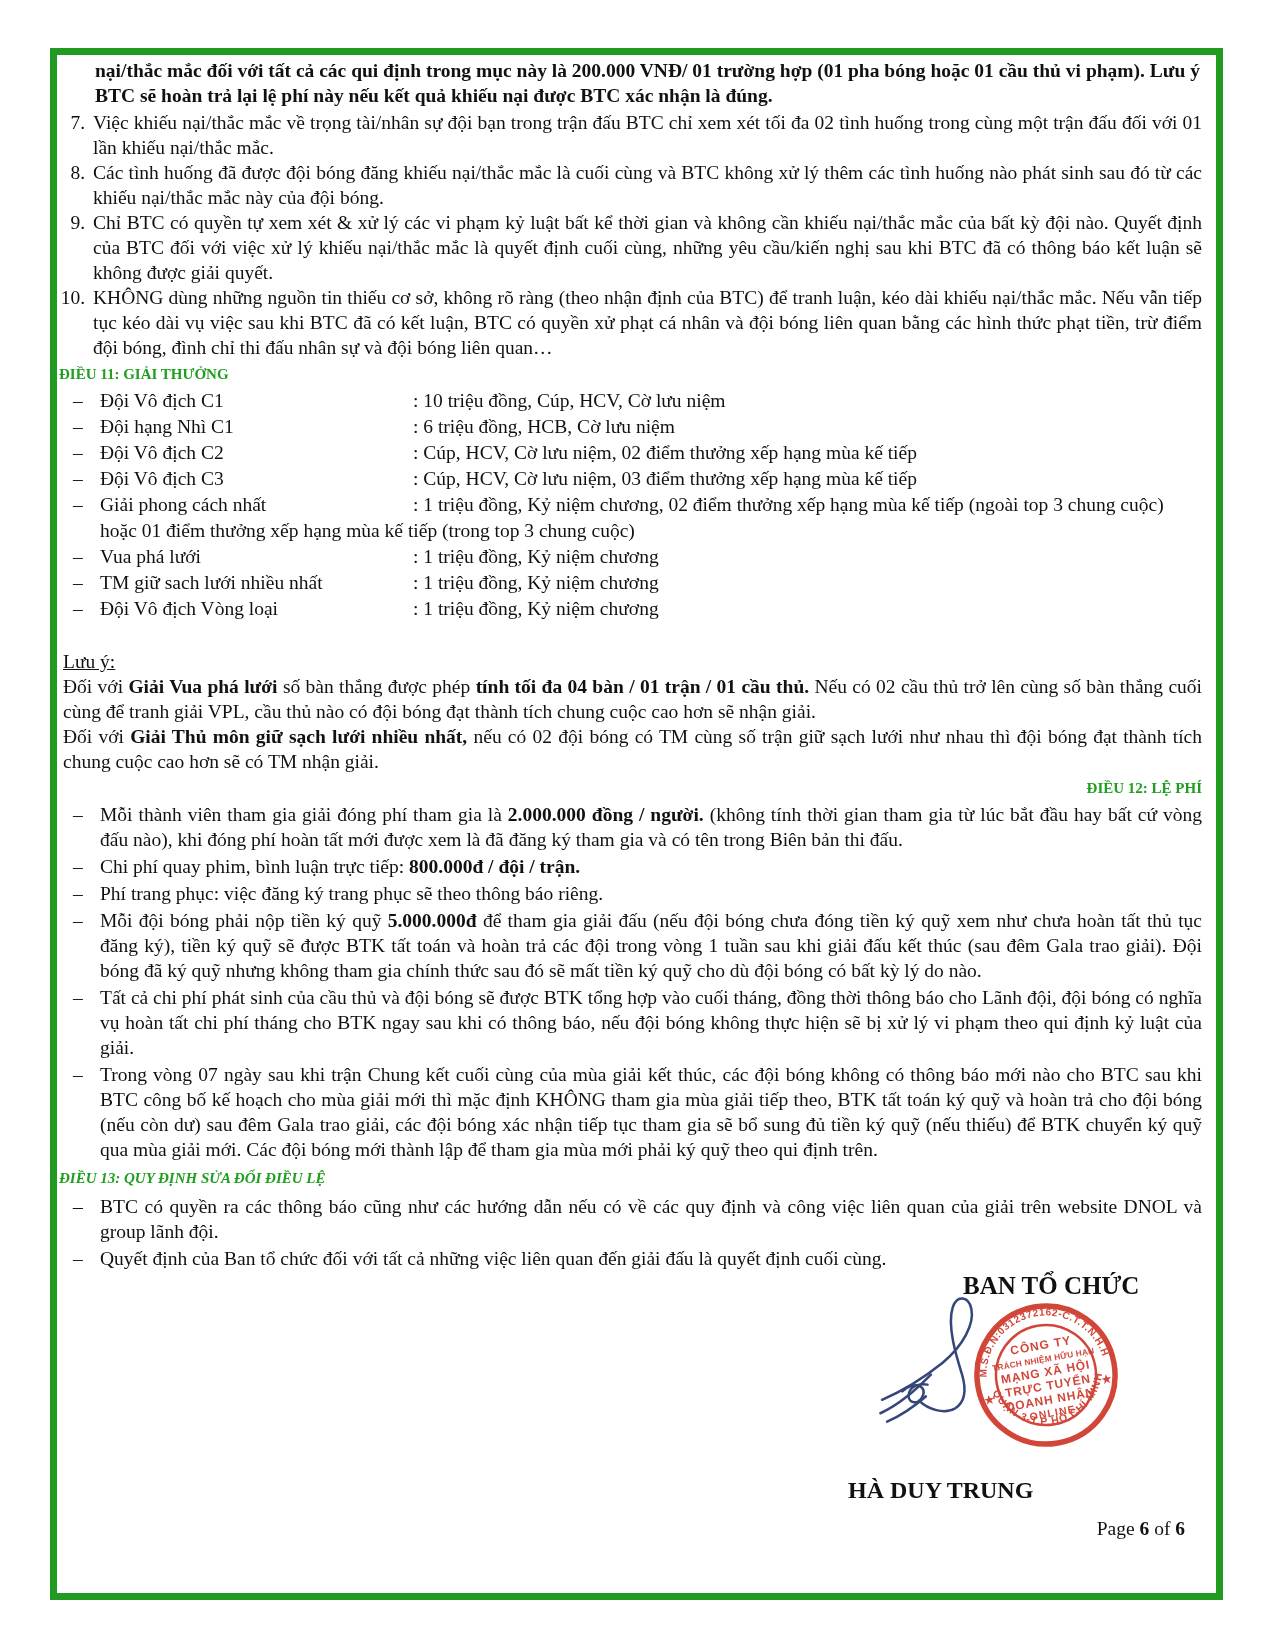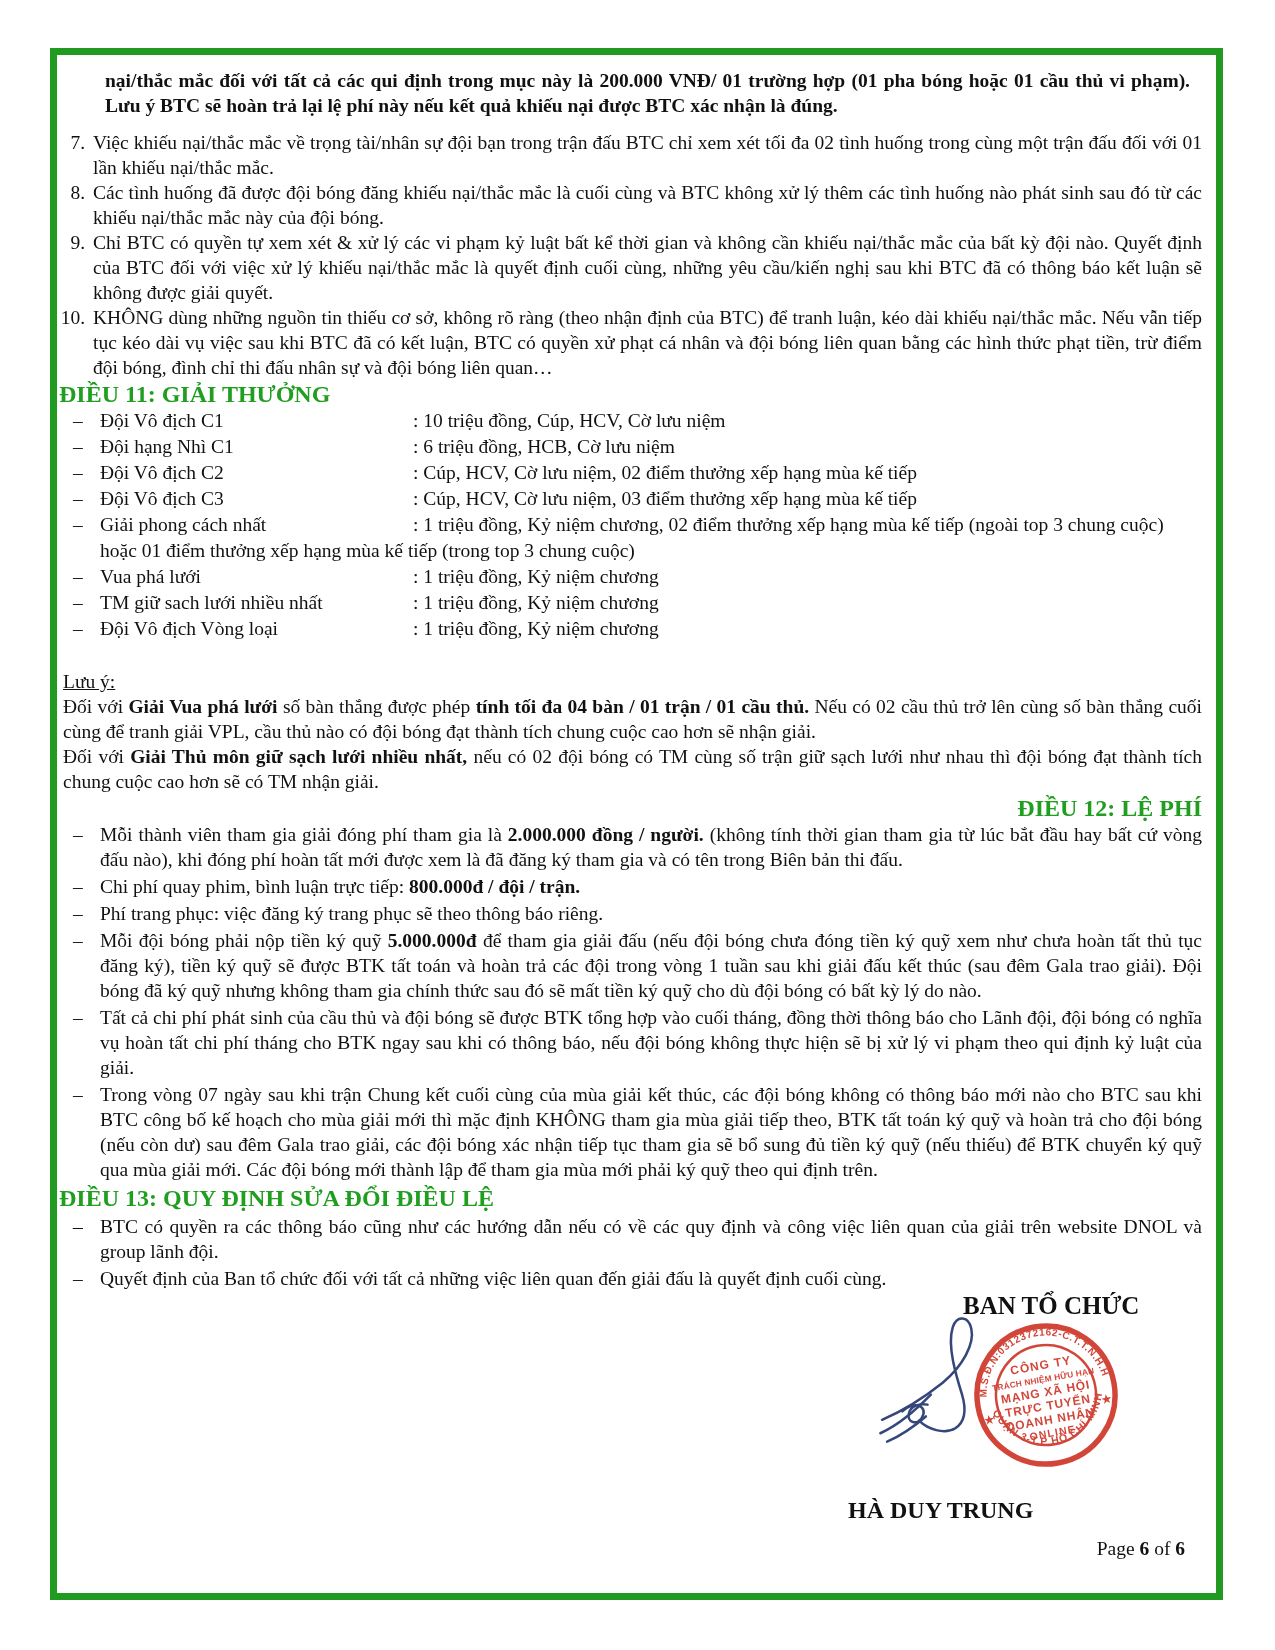--- a/index.html
+++ b/index.html
@@ -10,32 +10,32 @@
     -webkit-font-smoothing:antialiased;
   }
   .frame{
     position:absolute;left:50px;top:48px;width:1173px;height:1552px;
     border:7px solid #219a21;box-sizing:border-box;background:#fff;
   }
   .content{position:relative;height:100%;padding:1px 14px 0 2px;box-sizing:border-box;}
 
   .bold{font-weight:bold;}
 
-  .intro{padding-left:34px;font-weight:bold;margin:12px;text-align:justify;}
+  .intro{padding-left:34px;font-weight:bold;margin:2px;text-align:justify;}
 
   .nitem{position:relative;padding-left:34px;text-align:justify;}
   .nnum{position:absolute;left:0;top:0;width:26px;text-align:right;}
 
   h2.sect{
     font-family:"Liberation Serif","DejaVu Serif",serif;
-    color:#1f9e1f;font-size:24px;line-height:28px;font-weight:bold;margin:0;
+    color:#1f9e1f;font-size:15px;line-height:28px;font-weight:bold;margin:0;
   }
   .h11{margin:14px 0 22px 0;}
   .h12{margin:13px 0 6px 0;text-align:right;}
-  .h13{margin:9px 0 3px 0;}
+  .h13{margin:9px 0 3px 0;font-style:italic;}
 
   .prow{position:relative;padding-left:41px;line-height:26px;}
   .pdash{position:absolute;left:14px;top:0;}
   .plabel{display:inline-block;width:313px;vertical-align:top;}
 
   .luuy{margin-top:27px;padding-left:4px;}
   .luuy-label{text-decoration:underline;}
   .luuy p{margin:0;text-align:justify;}
 
   .ditem{position:relative;padding-left:41px;text-align:justify;margin-bottom:2px;}

